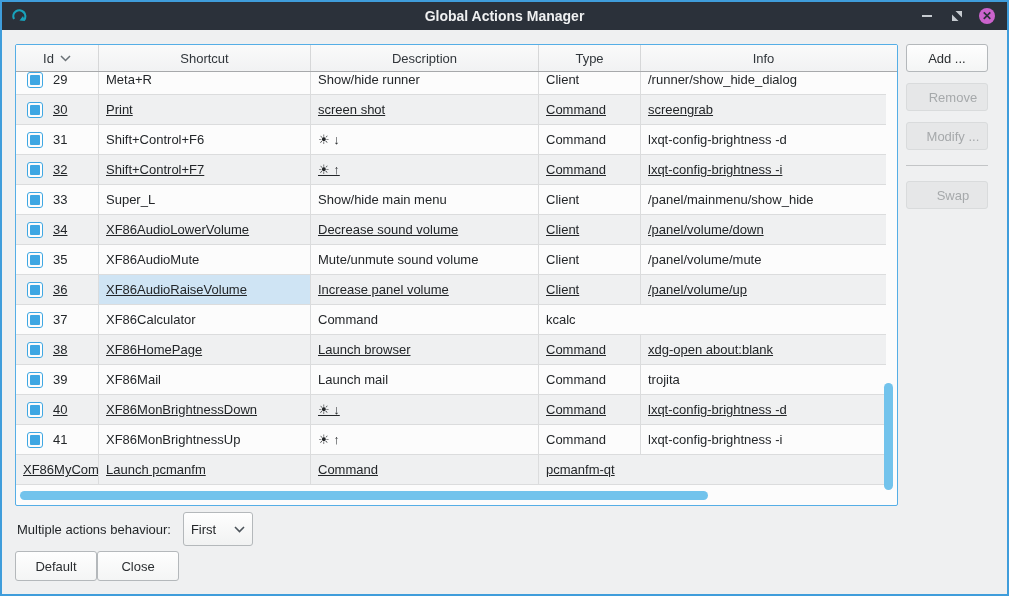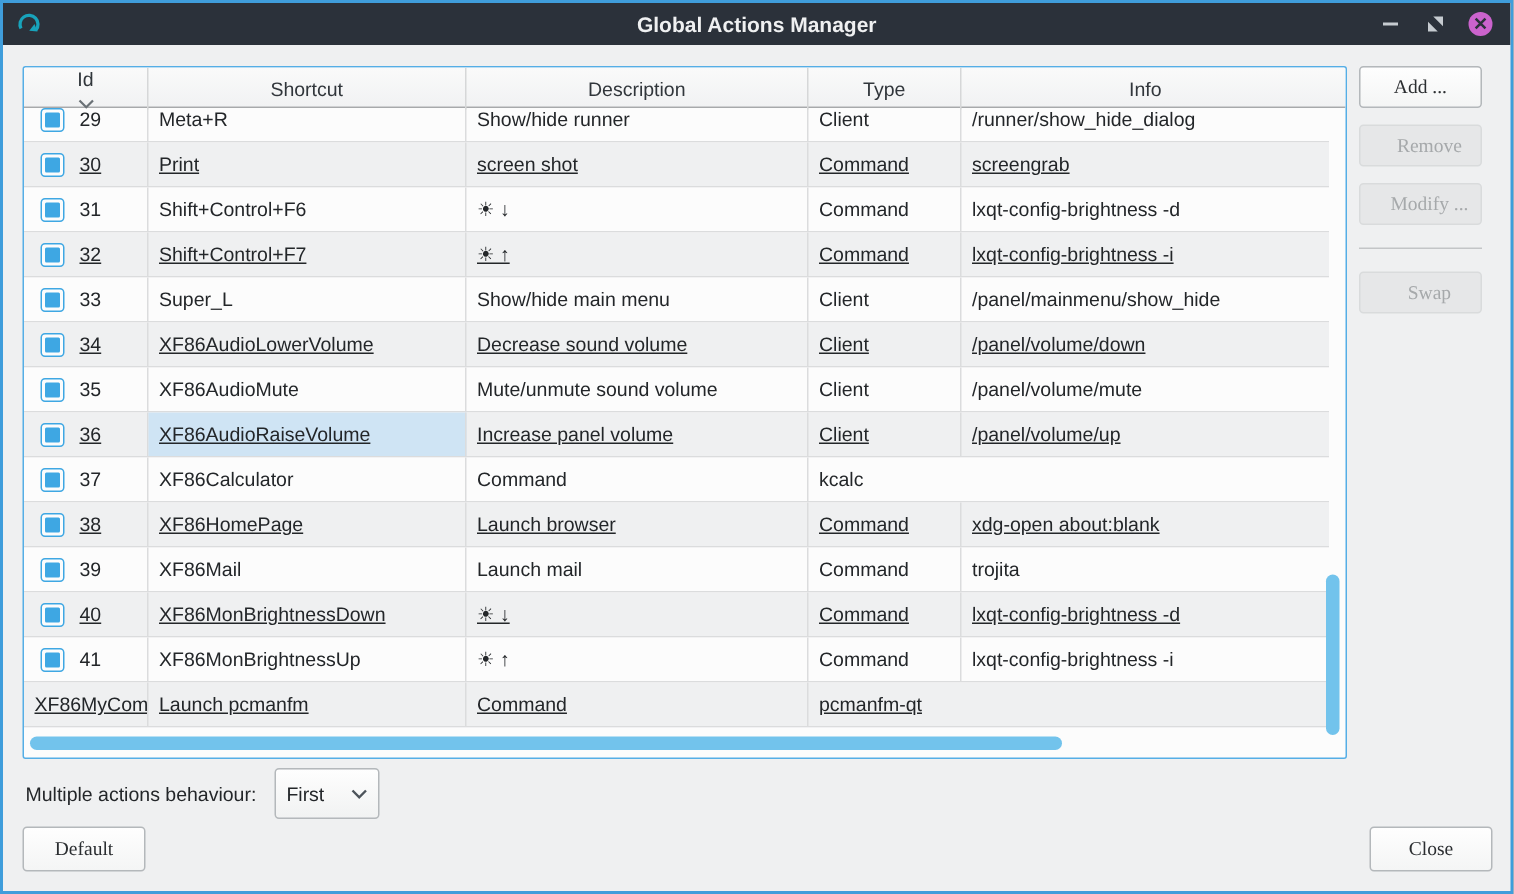--- a/index.html
+++ b/index.html
@@ -27,21 +27,21 @@
   .content { flex:1; padding:14px 12px 13px 13px; display:flex; flex-direction:column; }
   .main { display:flex; }
 
   
   .table-frame { width:892px; height:462px; background:#fcfcfc; border:1px solid #55aee6;
                  border-radius:2px; position:relative; overflow:hidden; }
   .thead { display:grid; grid-template-columns:83px 212px 228px 102px 245px;
            height:27px; background:linear-gradient(#fafafa,#f1f2f3);
            border-bottom:1px solid #a7a9ab; position:relative; z-index:3; }
   .h-cell { display:flex; align-items:center; justify-content:center; gap:6px;
-            border-right:1px solid #d6d7d8; font-size:13px; color:#31363b;flex-direction:column; }
+            border-right:1px solid #d6d7d8; font-size:13px; color:#31363b; }
   .h-cell:last-child { border-right:none; }
 
   .rows-viewport { height:413px; overflow:hidden; width:870px; }
   .rows { margin-top:-7px; }
   .trow { display:grid; grid-template-columns:83px 212px 228px 102px 245px;
           height:30px; background:#fcfcfc; border-bottom:1px solid #dbdcdd; }
   .trow.alt { background:#eff0f1;text-decoration:underline; }
   .cell { display:flex; align-items:center; padding-left:7px; border-right:1px solid #dbdcdd;
           white-space:nowrap; overflow:hidden; font-size:13px; }
   .cell:last-child { border-right:none; }
@@ -54,34 +54,34 @@
   
   .hscroll-thumb { position:absolute; left:4px; bottom:5px; width:688px; height:9px;
                    border-radius:4.5px; background:#72c3ec; }
   .vscroll-thumb { position:absolute; right:4px; top:338px; width:9px; height:107px;
                    border-radius:4.5px; background:#72c3ec; }
 
   
   .side { width:90px; margin-left:8px; display:flex; flex-direction:column; }
   .btn { height:28px; width:82px; border:1px solid #b4b8bb; border-radius:3px;
          background:linear-gradient(#fefefe,#f4f5f5); color:#2b2e31; font-size:13px;
-         display:flex; align-items:center; justify-content:center; font-family:Liberation Serif, serif; }
+         display:flex; align-items:center; justify-content:center; font-family:Liberation Sans, sans-serif; }
   .btn.disabled { background:#e6e7e8; border-color:#d9dbdc; color:#a6a9ab;padding-left:12px; }
   .side .btn { margin-bottom:11px; }
   .side-sep { width:82px; height:1px; background:#c3c5c7; margin:4px 0 15px 0; }
 
   
   .behaviour { display:flex; align-items:center; margin-top:9px; height:28px; }
   .behaviour-label { margin-left:2px; }
   .select { margin-left:12px; width:70px; height:34px; border:1px solid #b4b8bb;
             border-radius:3px; background:linear-gradient(#fefefe,#f1f2f2);
             display:flex; align-items:center; padding:0 7px; justify-content:space-between; }
 
   
-  .footer { margin-top:8px; display:flex; justify-content:space-between; align-items:center; }
+  .footer { margin-top:8px; display:flex; align-items:center; }
   .footer .btn { height:30px; }
 
   .chev { width:11px; height:7px; }
 </style>
 </head>
 <body>
 
 <div class="window">
 
   <div class="titlebar">

